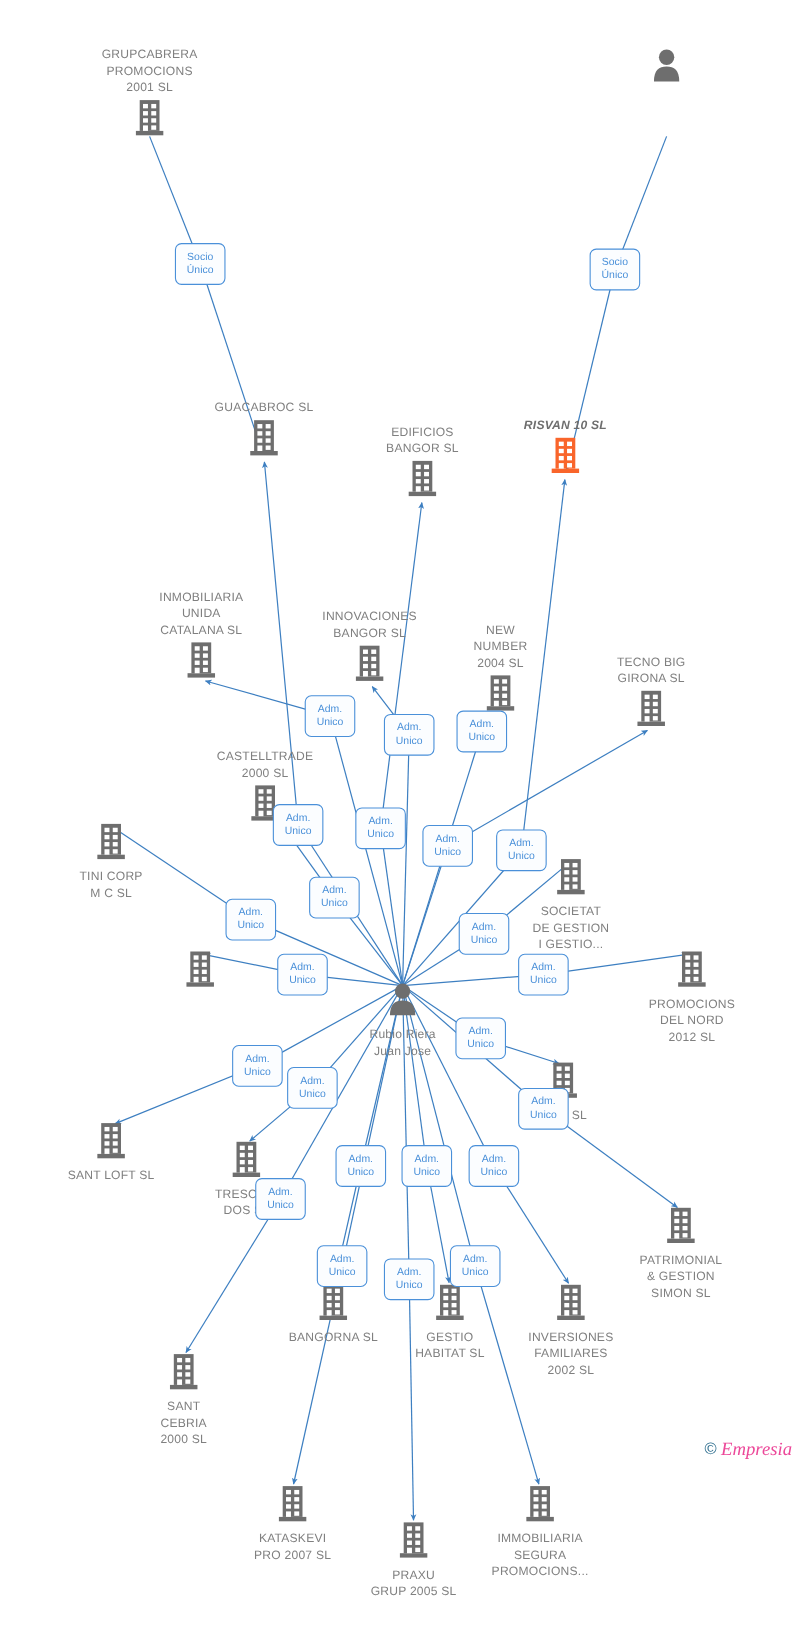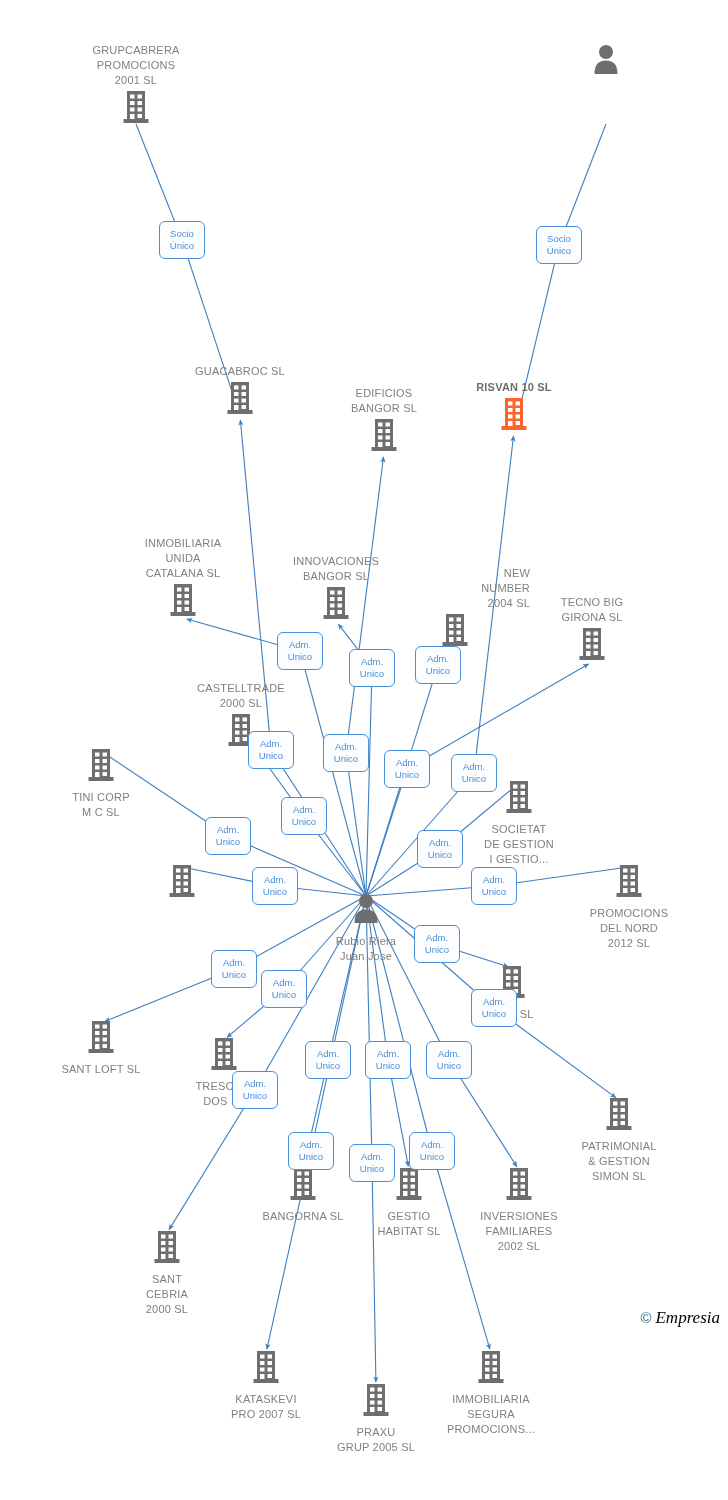--- a/index.html
+++ b/index.html
@@ -17,40 +17,40 @@
     text-align:center;line-height:15px;
   }
   .node .glyph{display:block;height:40px;line-height:40px;}
   .node .glyph svg{display:block;margin:0 auto;}
   .node .lbl{
     display:block;font-size:11px;color:#808080;letter-spacing:.2px;
     white-space:pre-line;
   }
   .node.below .lbl{margin-top:2px;}
   .node.above .lbl{margin-bottom:2px;}
-  .node.highlight .lbl{color:#6e6e6e;font-weight:bold;}
+  .node.highlight .lbl{color:#6e6e6e;font-weight:bold;font-style:italic;}
 
   
   .badge{
     position:absolute;width:46px;height:38px;margin-left:-23px;margin-top:-19px;
     border:1px solid #4a90d9;border-radius:6px;background:#fbfdff;
     color:#4a90d9;font-size:9.5px;line-height:12px;
     display:flex;flex-direction:column;align-items:center;justify-content:center;
     box-sizing:border-box;
   }
   .badge span{display:block;}
 
   
   #watermark{
     position:absolute;right:8px;bottom:10px;
     display:flex;align-items:center;gap:4px;
   }
   #watermark .c{color:#2f6f8f;font-size:15px;line-height:15px;}
   #watermark .w{
-    color:#000000;font-size:17px;font-style:italic;
+    color:#ec4899;font-size:17px;font-style:italic;
     font-family:"Liberation Serif", serif;line-height:17px;
   }
 </style>
 </head>
 <body>
 
 <div id="canvas">
   <svg id="edge-layer" viewBox="0 0 728 1500">
       <defs>
         <marker id="ah" viewBox="0 0 10 10" refX="9" refY="5" markerWidth="5.5" markerHeight="5.5" orient="auto-start-reverse">
@@ -280,21 +280,21 @@
               <rect x="7" y="11" width="4.5" height="4"></rect>
               <rect x="14.5" y="11" width="4.5" height="4"></rect>
               <rect x="7" y="17.5" width="4.5" height="4"></rect>
               <rect x="14.5" y="17.5" width="4.5" height="4"></rect>
               <rect x="7" y="24" width="4.5" height="5"></rect>
               <rect x="14.5" y="24" width="4.5" height="4"></rect>
             </g>
           </svg>
         </span>
       </div>
-      <div class="node above" style="left: 455px; top: 566px; text-align: right;">
+      <div class="node above" style="left: 455px; top: 566px;">
         <span class="lbl">NEW
 NUMBER
 2004 SL</span>
         <span class="glyph">
           <svg width="26" height="34" viewBox="0 0 26 34">
             <rect x="4" y="1" width="18" height="28" fill="#6e6e6e"></rect>
             <rect x="0.5" y="29" width="25" height="4" fill="#6e6e6e"></rect>
             <g fill="#ffffff">
               <rect x="7" y="4.5" width="4.5" height="4"></rect>
               <rect x="14.5" y="4.5" width="4.5" height="4"></rect>

